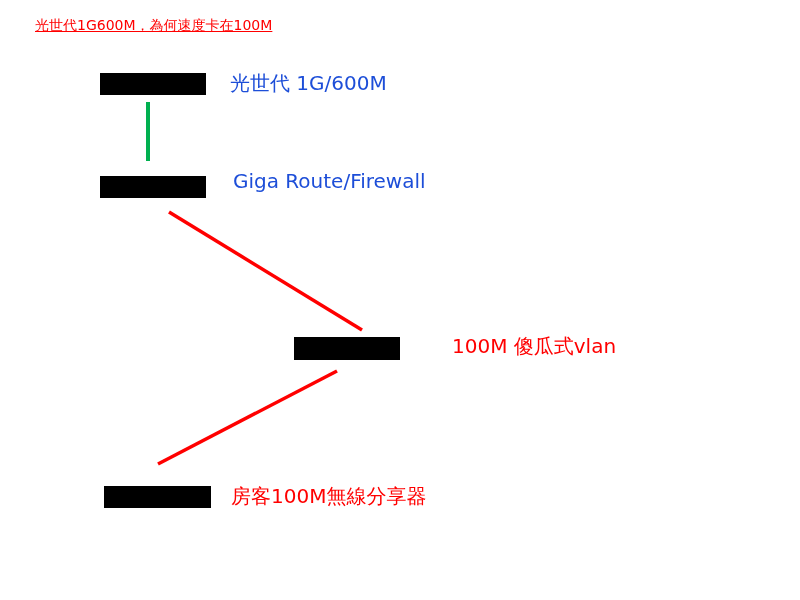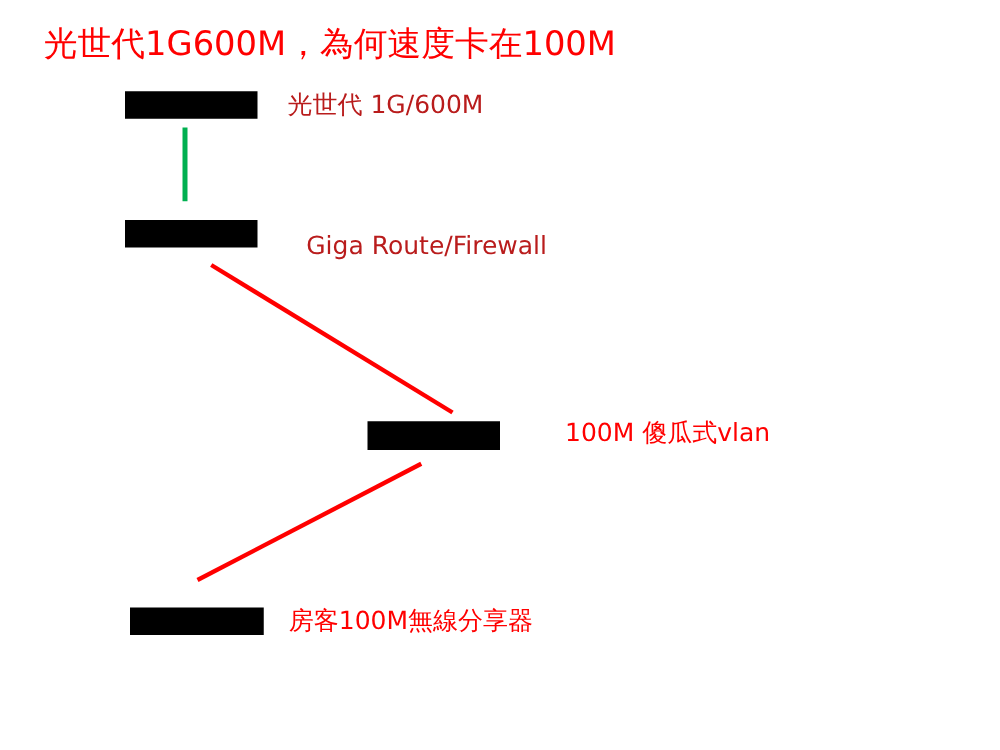--- a/index.html
+++ b/index.html
@@ -11,52 +11,53 @@
       height: 600px;
       background: #ffffff;
       position: relative;
       overflow: hidden;
       font-family: "DejaVu Sans", "Liberation Sans", sans-serif;
     }
     .diagram-title {
       position: absolute;
       left: 35px;
       top: 17px;
-      font-size: 27px;
+      font-size: 14px;
       color: #ff0000;
       white-space: nowrap;
+      text-decoration: underline;
     }
     .device-bar {
       position: absolute;
       background: #000000;
     }
     .device-label {
       position: absolute;
       font-size: 20px;
-      color: #b91c1c;
+      color: #1d4ed8;
       white-space: nowrap;
       line-height: 26px;
     }
     .device-label.red {
       color: #ff0000;
     }
     svg.links {
       position: absolute;
       left: 0;
       top: 0;
       width: 800px;
       height: 600px;
       pointer-events: none;
     }
 
     
     #bar-fiber   { left: 100px; top: 73px;  width: 106px; height: 22px; }
     #lbl-fiber   { left: 230px; top: 70px; }
     #bar-router  { left: 100px; top: 176px; width: 106px; height: 22px; }
-    #lbl-router  { left: 233px; top: 183px; margin-left: 12px; }
+    #lbl-router  { left: 233px; top: 168px; }
     #bar-switch  { left: 294px; top: 337px; width: 106px; height: 23px; }
     #lbl-switch  { left: 452px; top: 333px; }
     #bar-ap      { left: 104px; top: 486px; width: 107px; height: 22px; }
     #lbl-ap      { left: 231px; top: 483px; text-align: center; }
   </style>
 </head>
 <body>
 
 <div class="diagram-title">光世代1G600M，為何速度卡在100M</div>
 

